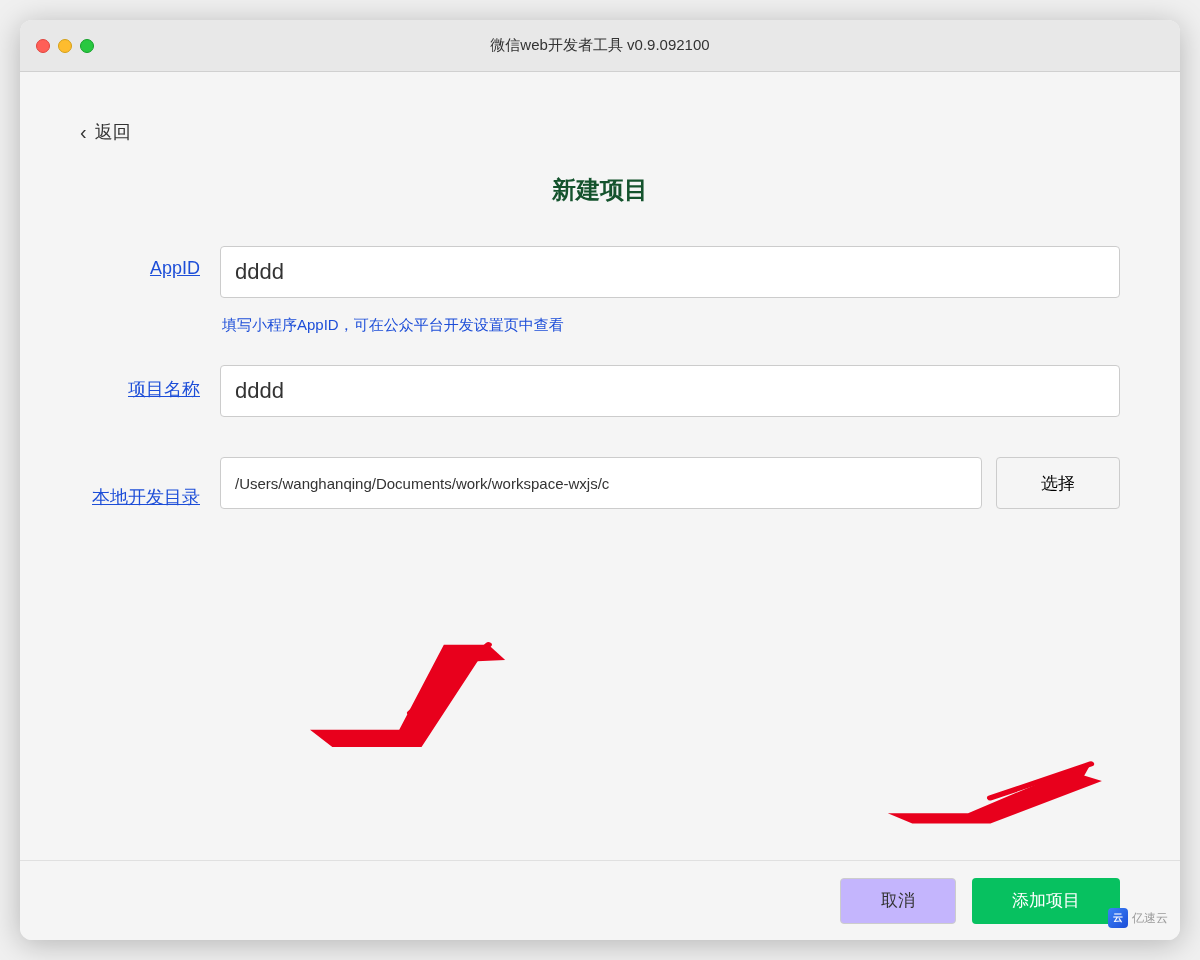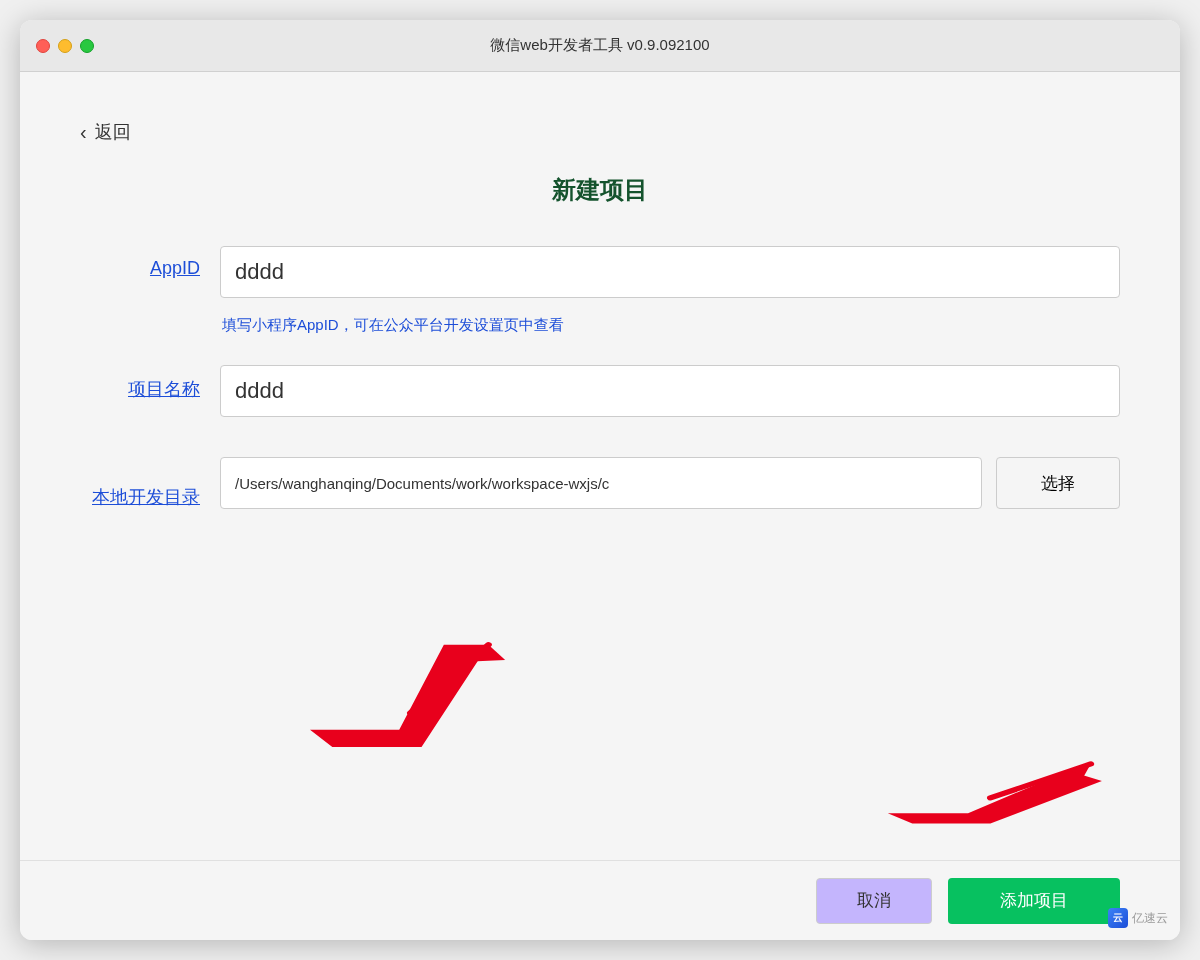--- a/index.html
+++ b/index.html
@@ -215,21 +215,21 @@
       border: 1px solid #ccc;
       border-radius: 4px;
       background: #c4b5fd;
       font-size: 17px;
       color: #333;
       cursor: pointer;
     }
 
     .add-btn {
       height: 46px;
-      padding: 0 52px;
+      padding: 0 40px;
       border: none;
       border-radius: 4px;
       background: #07c160;
       font-size: 17px;
       color: #fff;
       cursor: pointer;
     }
 
     
     .annotations {

